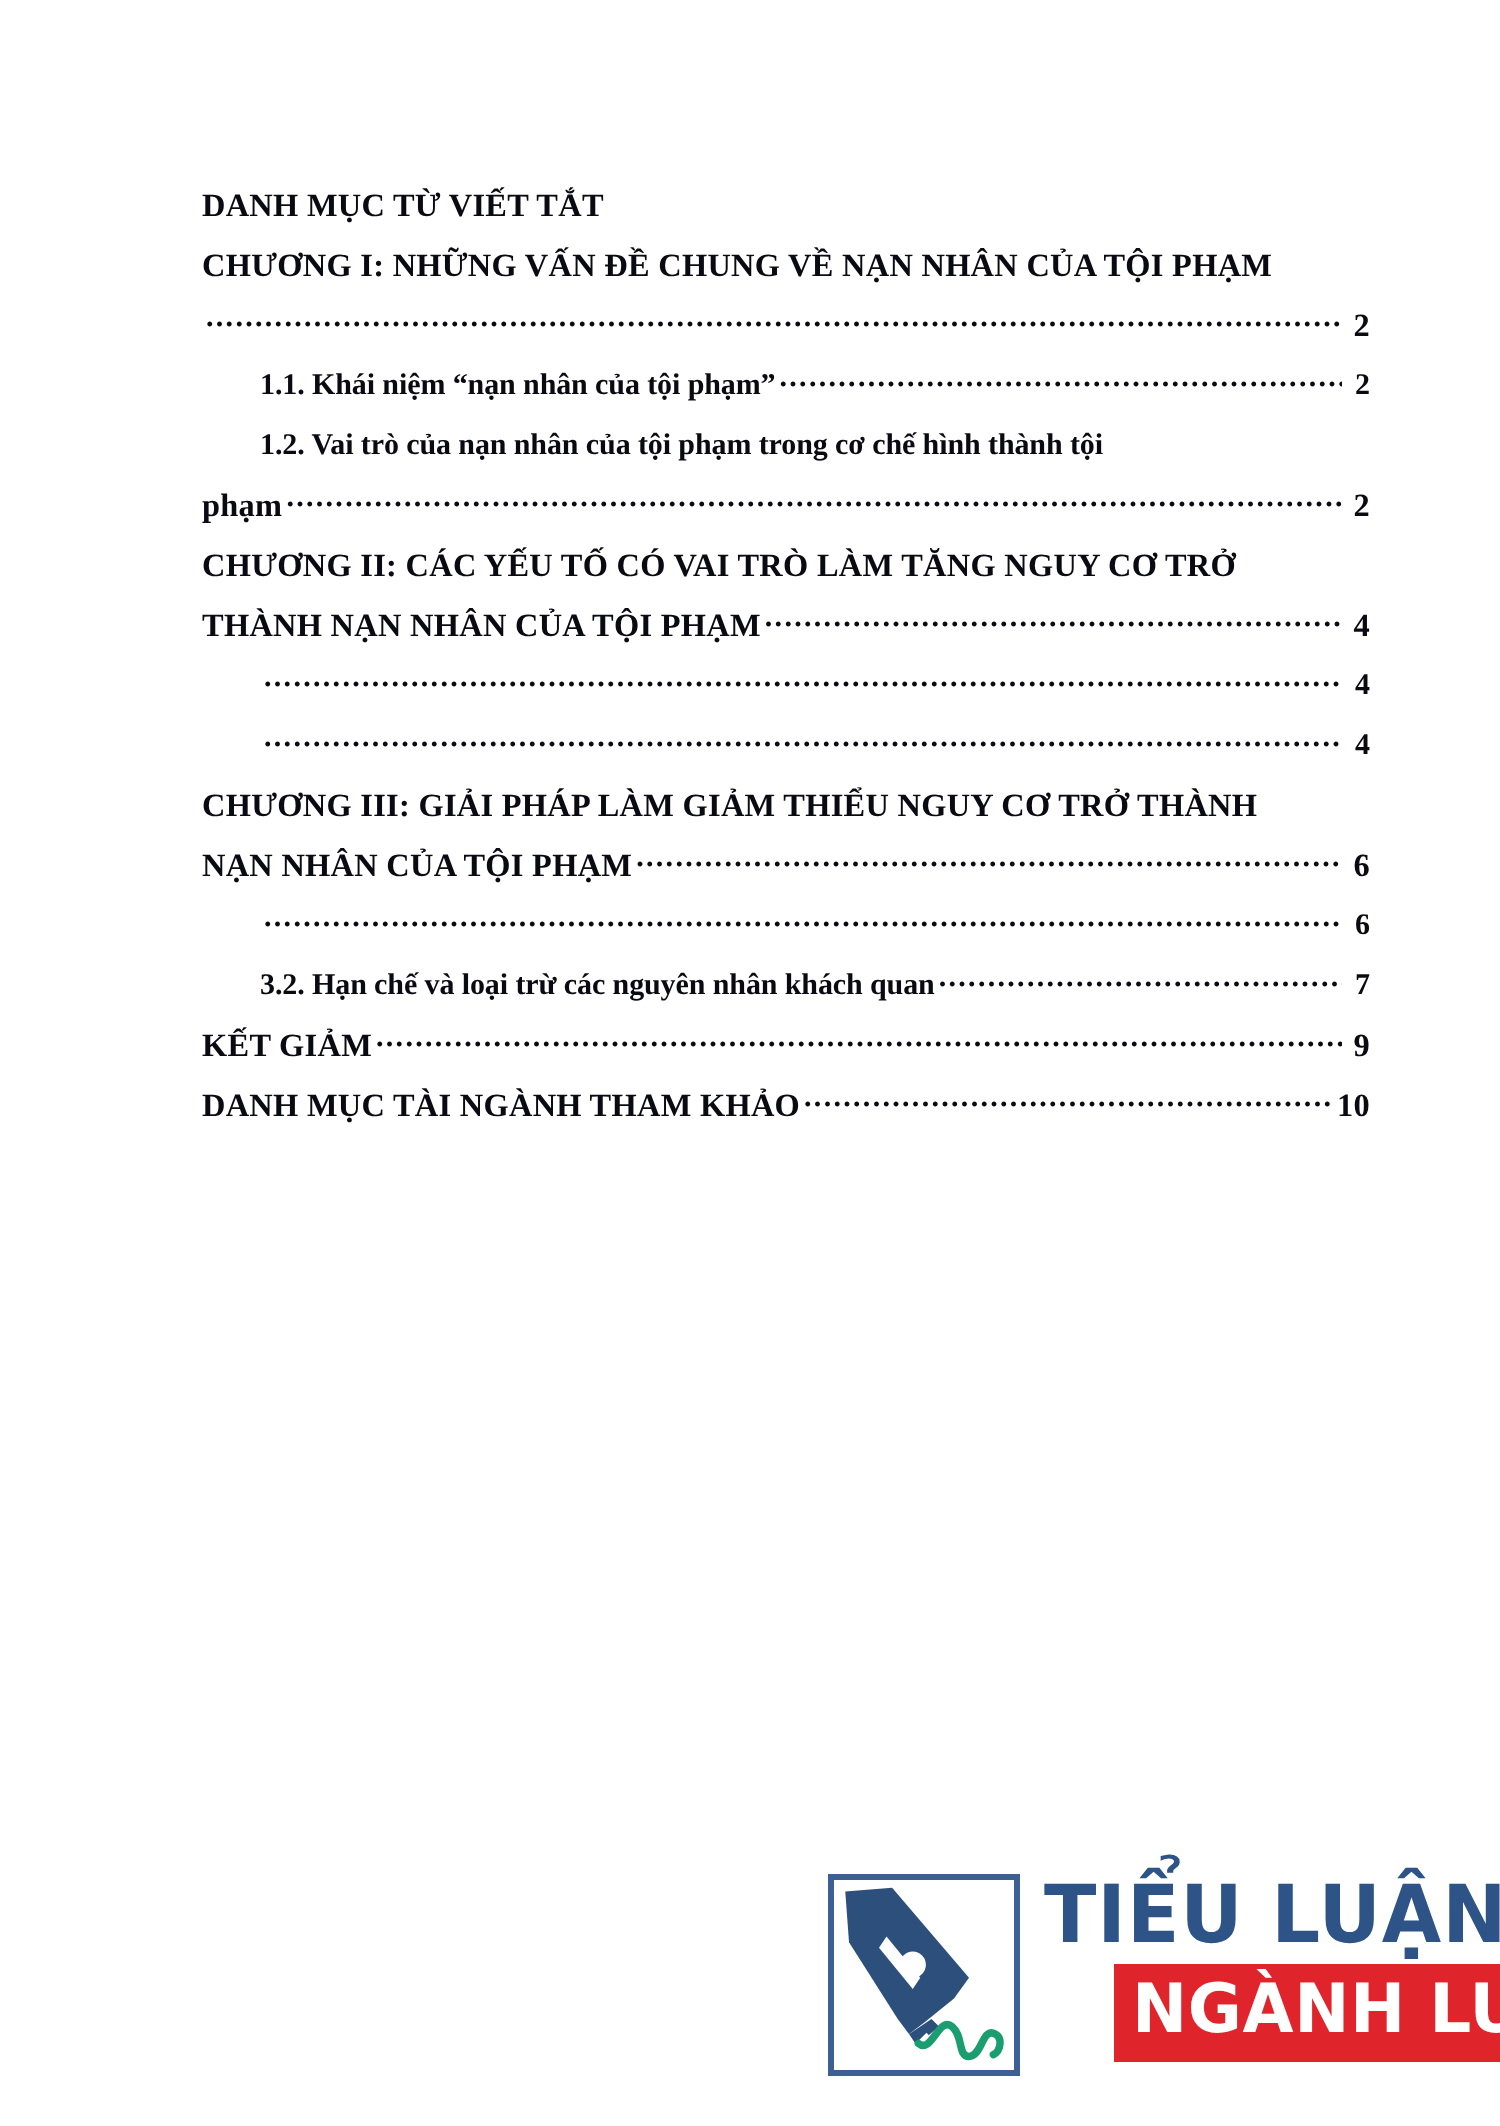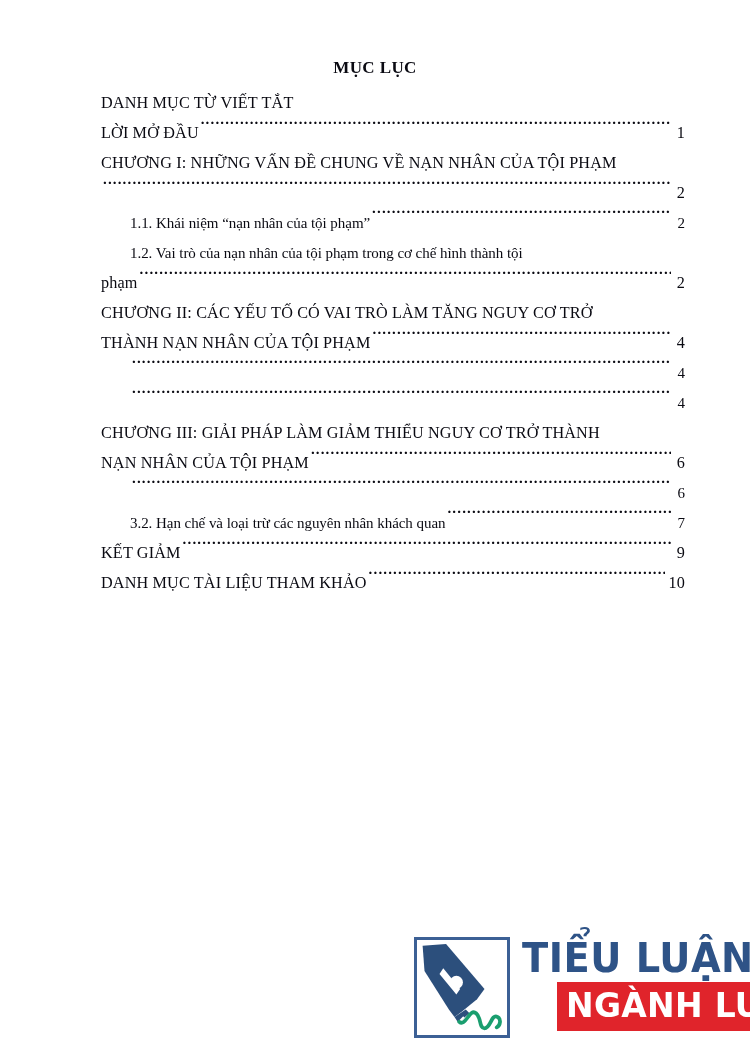--- a/index.html
+++ b/index.html
@@ -38,22 +38,23 @@
 
   .toc-body {
     position: absolute;
     top: 88px;
     left: 101px;
     width: 584px;
   }
 
   .toc-line {
     display: flex;
+    align-items: flex-end;
     font-size: 16.2px;
-    font-weight: normal;
+    font-weight: bold;
     line-height: 30px;
     height: 30px;
     white-space: nowrap;
     color: #0a0a12;
   }
 
   .toc-line.level-1 {
     letter-spacing: 0.15px;
   }
 
@@ -162,32 +163,26 @@
     display: block;
     transform: scaleX(0.97);
     transform-origin: left center;
   }
 </style>
 </head>
 <body>
 
 <div class="page">
 
-  <div class="toc-title">MỤC LỤC</div>
 
   <div class="toc-body">
 
   <div class="toc-line level-1 plain">
         <span class="toc-label">DANH MỤC TỪ VIẾT TẮT</span>
       </div>
-      <div class="toc-line level-1">
-        <span class="toc-label">LỜI MỞ ĐẦU</span>
-        <span class="toc-dots"></span>
-        <span class="toc-page">1</span>
-      </div>
       <div class="toc-line level-1 plain">
         <span class="toc-label">CHƯƠNG I: NHỮNG VẤN ĐỀ CHUNG VỀ NẠN NHÂN CỦA  TỘI PHẠM</span>
       </div>
       <div class="toc-line level-1 cont dots-only">
         <span class="toc-dots"></span>
         <span class="toc-page">2</span>
       </div>
       <div class="toc-line level-2">
         <span class="toc-label">1.1. Khái niệm “nạn nhân của tội phạm”</span>
         <span class="toc-dots"></span>
@@ -233,21 +228,21 @@
         <span class="toc-label">3.2. Hạn chế và loại trừ các nguyên nhân khách quan</span>
         <span class="toc-dots"></span>
         <span class="toc-page">7</span>
       </div>
       <div class="toc-line level-1">
         <span class="toc-label">KẾT GIẢM</span>
         <span class="toc-dots"></span>
         <span class="toc-page">9</span>
       </div>
       <div class="toc-line level-1">
-        <span class="toc-label">DANH MỤC TÀI LIỆU THAM KHẢO</span>
+        <span class="toc-label">DANH MỤC TÀI NGÀNH THAM KHẢO</span>
         <span class="toc-dots"></span>
         <span class="toc-page">10</span>
       </div>
     </div>
 
   <div class="logo">
 
     <div class="logo-mark">
       <span>
         <svg viewBox="0 0 96 101" xmlns="http://www.w3.org/2000/svg" aria-hidden="true">

